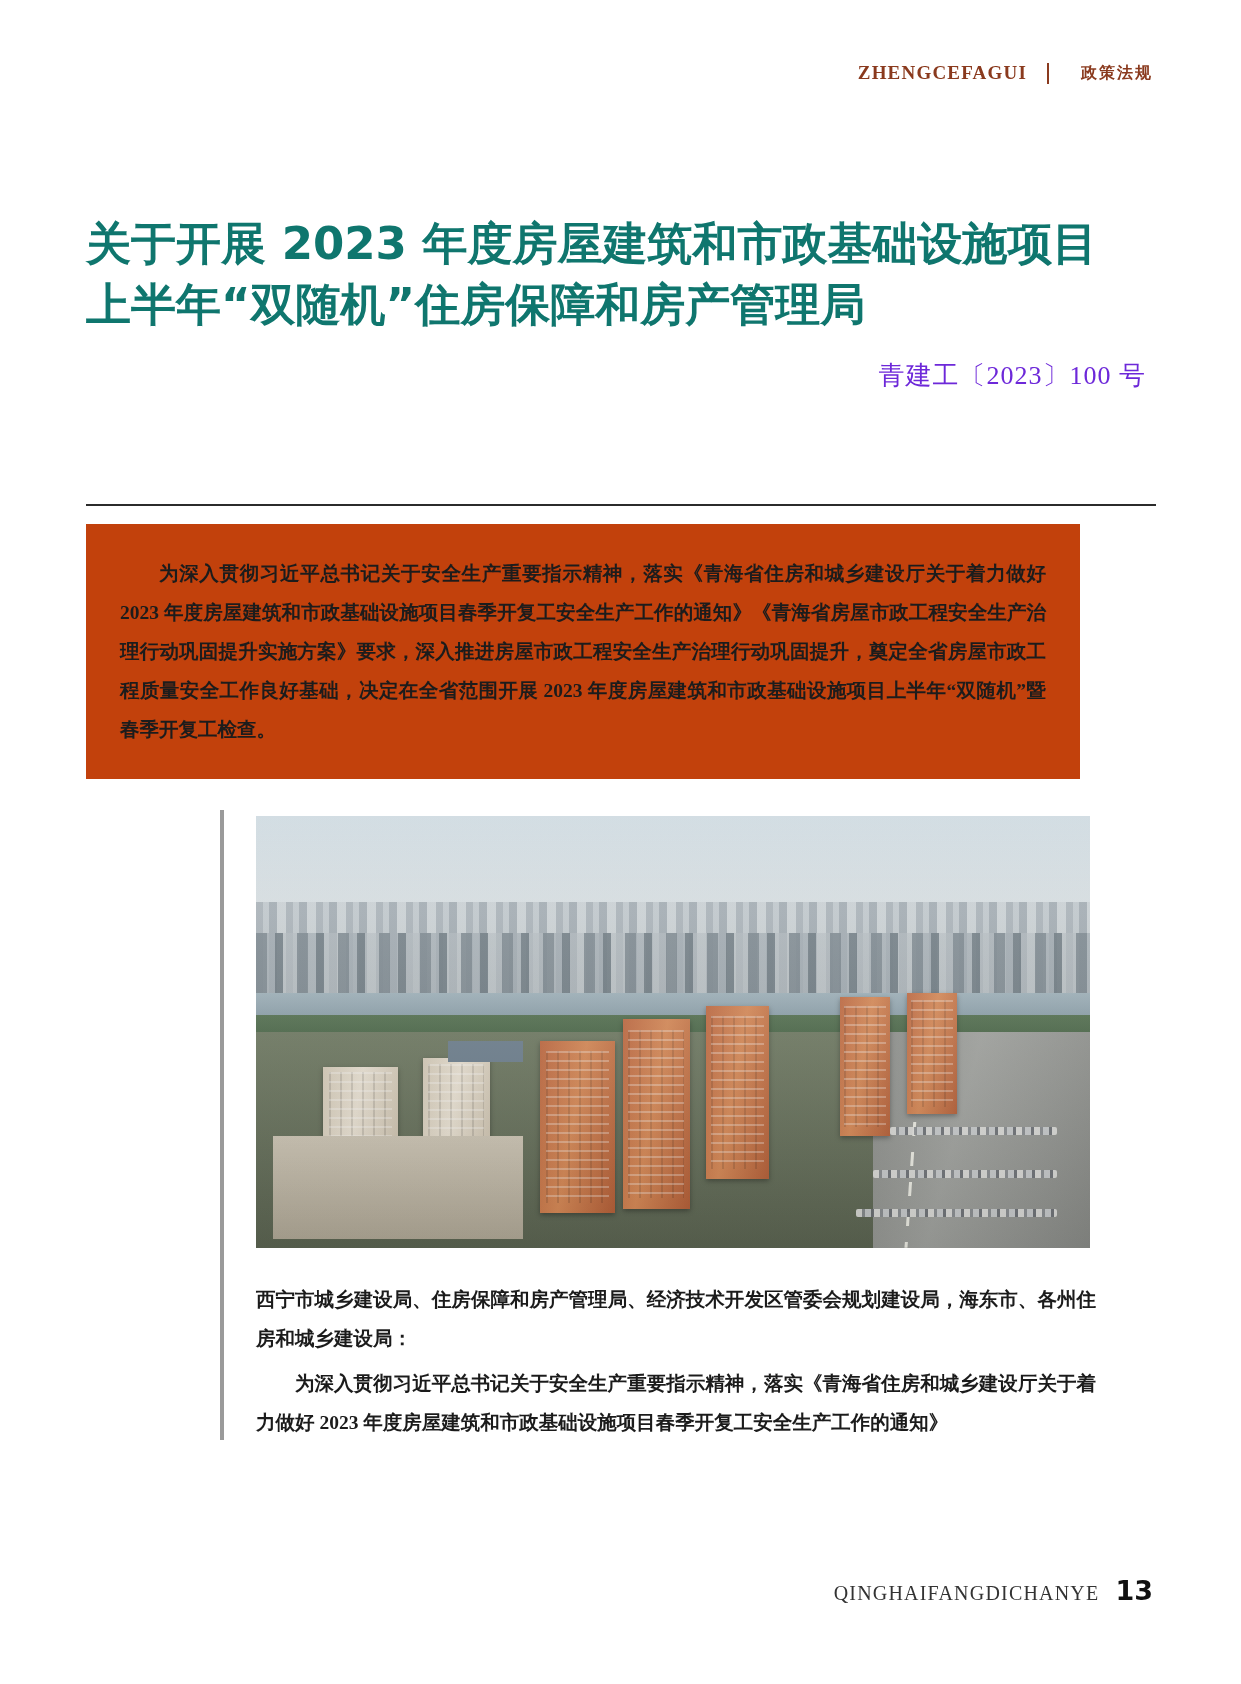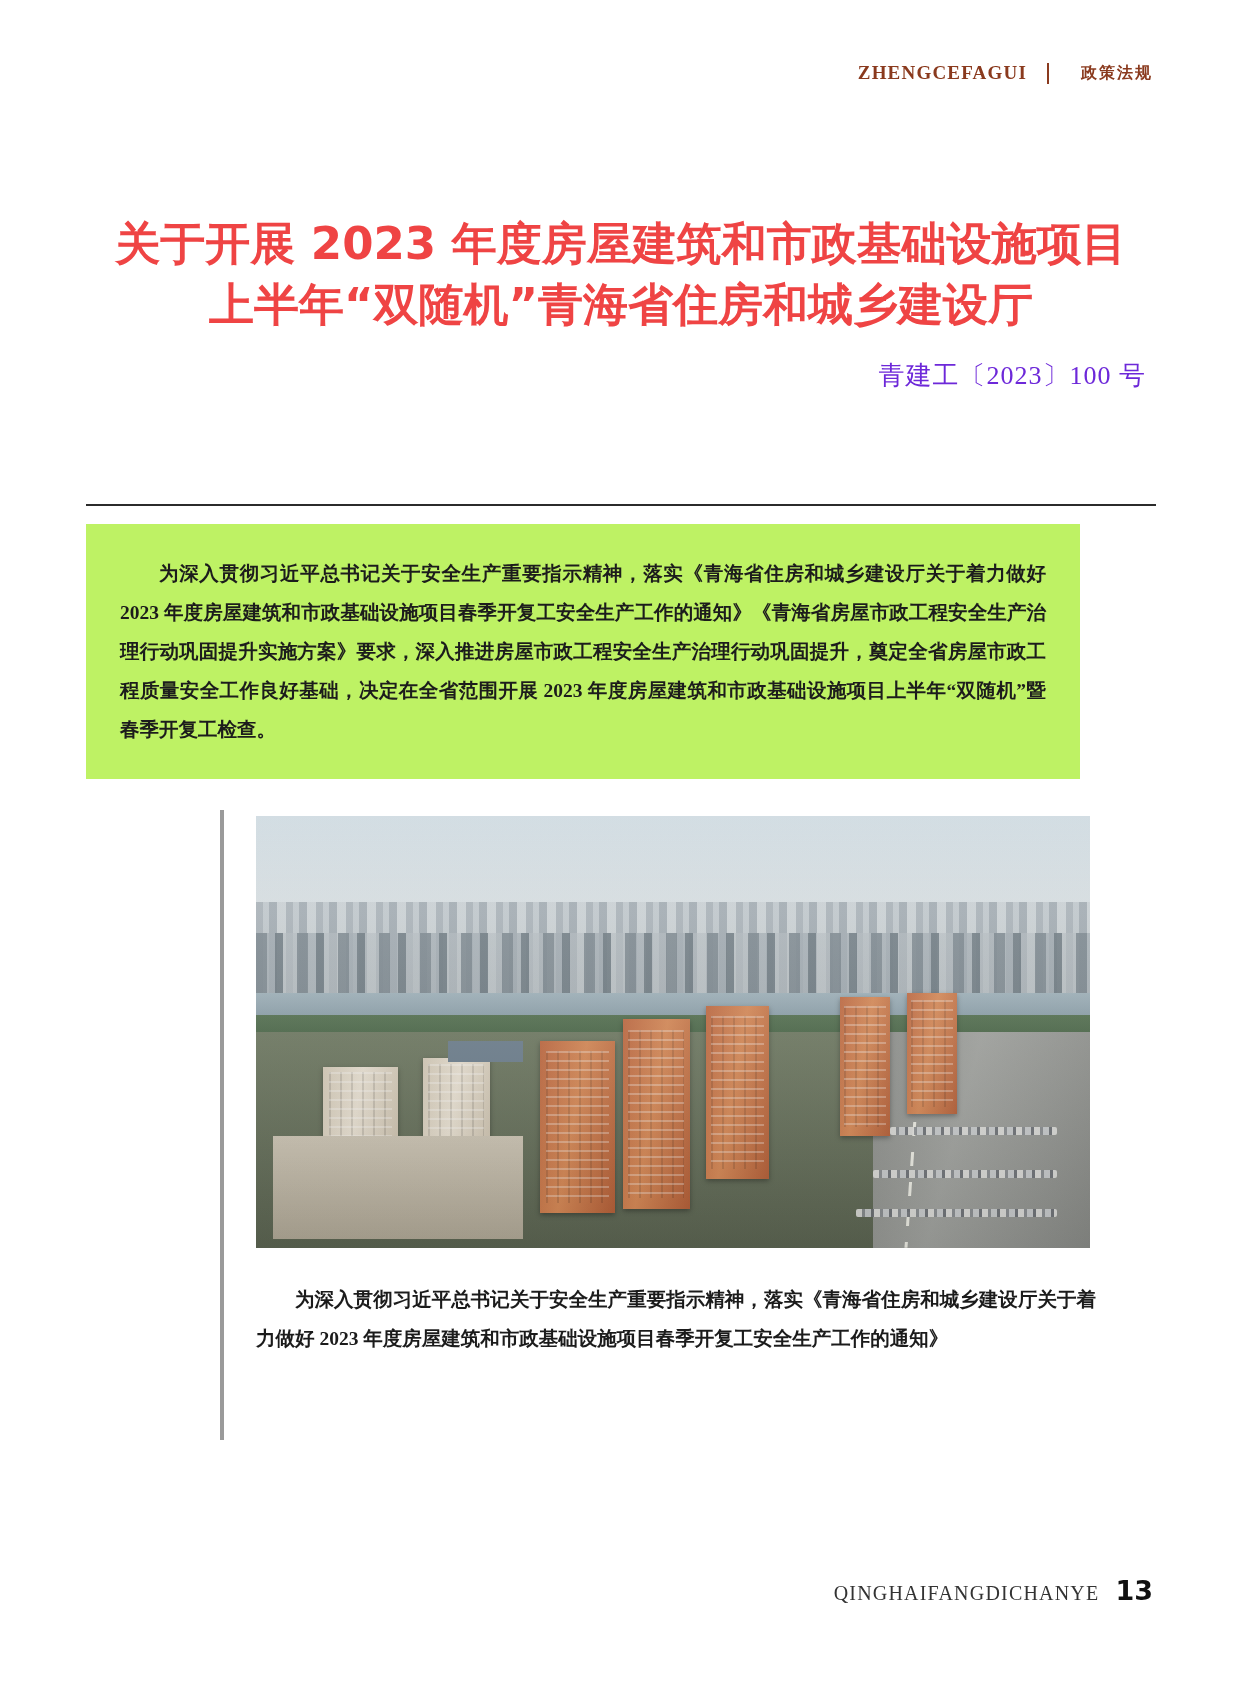--- a/index.html
+++ b/index.html
@@ -60,23 +60,23 @@
     letter-spacing: 1px;
     color: #111;
     font-family: "DejaVu Sans", "Liberation Sans", sans-serif;
     margin-bottom: 16px;
   }
   .main-title {
     font-size: 45px;
     font-weight: bold;
     line-height: 1.35;
     letter-spacing: 0px;
-    color: #ef4444;
+    color: #0f766e;
     font-family: "DejaVu Sans", "Liberation Sans", sans-serif;
-    text-align: center;
+    text-align: left;
   }
   .doc-number {
     margin-top: 22px;
     font-size: 26px;
     letter-spacing: 1px;
     color: #6d28d9;
     font-family: "Liberation Serif", serif;
     text-align: right;
     padding-right: 10px;
   }
@@ -90,21 +90,21 @@
     background: #2b2b2b;
   }
 
   
   .abstract {
     position: absolute;
     left: 86px;
     top: 524px;
     width: 994px;
     box-sizing: border-box;
-    background: #bef264;
+    background: #c2410c;
     padding: 30px 34px 30px 34px;
   }
   .abstract p {
     margin: 0;
     font-size: 19.5px;
     line-height: 2.0;
     text-align: justify;
     text-indent: 2em;
     color: #1c1c1c;
     font-weight: bold;
@@ -260,21 +260,21 @@
 <body>
 
 <div class="page-header">
   <span class="header-en">ZHENGCEFAGUI</span>
   <span class="header-divider"></span>
   <span class="header-cn">政策法规</span>
 </div>
 
 <div class="title-block">
   <div class="main-title">关于开展 2023 年度房屋建筑和市政基础设施项目</div>
-  <div class="main-title">上半年“双随机”青海省住房和城乡建设厅</div>
+  <div class="main-title">上半年“双随机”住房保障和房产管理局</div>
   <div class="doc-number">青建工〔2023〕100 号</div>
 </div>
 
 <div class="rule"></div>
 
 <div class="abstract">
   <p>为深入贯彻习近平总书记关于安全生产重要指示精神，落实《青海省住房和城乡建设厅关于着力做好 2023 年度房屋建筑和市政基础设施项目春季开复工安全生产工作的通知》《青海省房屋市政工程安全生产治理行动巩固提升实施方案》要求，深入推进房屋市政工程安全生产治理行动巩固提升，奠定全省房屋市政工程质量安全工作良好基础，决定在全省范围开展 2023 年度房屋建筑和市政基础设施项目上半年“双随机”暨春季开复工检查。</p>
 </div>
 
 <div class="figure-wrap">
@@ -298,19 +298,20 @@
     <div class="roof" style="left:23%;top:52%;width:9%;height:5%;"></div>
     <div class="lowrise" style="left:2%;top:74%;width:30%;height:24%;"></div>
     <div class="cars" style="left:76%;top:72%;width:20%;height:8px;"></div>
     <div class="cars" style="left:74%;top:82%;width:22%;height:8px;"></div>
     <div class="cars" style="left:72%;top:91%;width:24%;height:8px;"></div>
     <div class="fig-shade"></div>
   </div>
 </div>
 
 <div class="body-text">
+  <p>西宁市城乡建设局、住房保障和房产管理局、经济技术开发区管委会规划建设局，海东市、各州住房和城乡建设局：</p>
   <p class="indent">为深入贯彻习近平总书记关于安全生产重要指示精神，落实《青海省住房和城乡建设厅关于着力做好 2023 年度房屋建筑和市政基础设施项目春季开复工安全生产工作的通知》</p>
 </div>
 
 <div class="footer">
   <span class="footer-en">QINGHAIFANGDICHANYE</span>
   <span class="footer-page">13</span>
 </div>
 
 </body></html>

